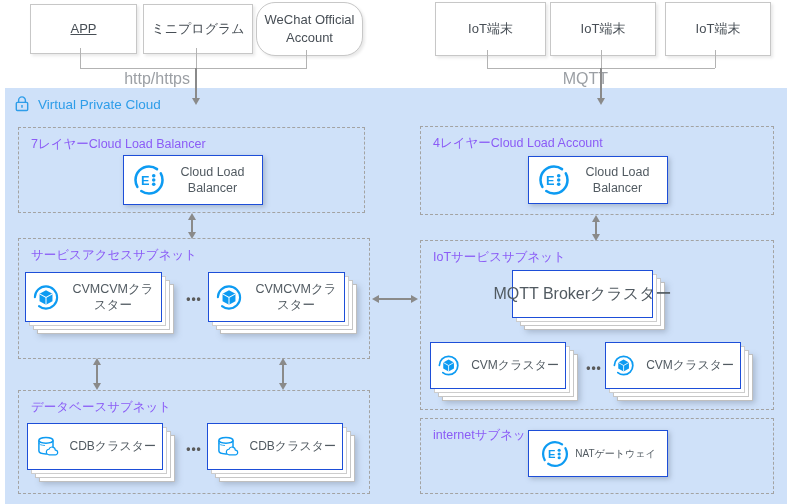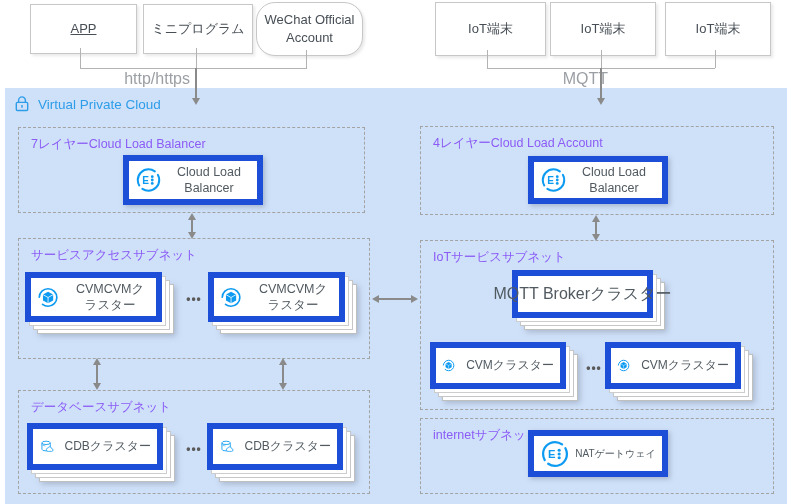--- a/index.html
+++ b/index.html
@@ -14,21 +14,21 @@
   .cline{position:absolute;background:#b3b3b3;}
   .proto-label{position:absolute;font-size:16px;color:#9b9fa4;text-align:right;}
   
   .vpc{position:absolute;left:5px;top:88px;width:782px;height:416px;background:#cfe1f9;}
   .vpc-header{position:absolute;left:14px;top:95px;display:flex;align-items:center;gap:8px;}
   .vpc-title{font-size:13.5px;color:#2e9de9;}
   
   .zone{position:absolute;border:1px dashed #a3a3a3;}
   .zone-label{position:absolute;left:12px;top:8px;font-size:12.5px;color:#8b5cf6;white-space:nowrap;}
   
-  .node{position:absolute;background:#fff;border:6px solid #1d4ed8;
+  .node{position:absolute;background:#fff;border:1px solid #1d4ed8;
         box-shadow:2px 2px 5px rgba(90,100,120,.35);
         display:flex;align-items:center;justify-content:center;gap:5px;
         font-size:12.5px;color:#515a61;text-align:center;line-height:1.3;padding:0 6px;box-sizing:border-box;}
   .node.stacked{box-shadow:
         4px 4px 0 -1px #fff, 4px 4px 0 0 #cdcdcd,
         8px 8px 0 -1px #fff, 8px 8px 0 0 #c6c6c6,
         12px 12px 0 -1px #fff, 12px 12px 0 0 #bfbfbf,
         14px 14px 6px rgba(90,100,120,.35); gap: 11px;}
   .node .txt{display:block;}
   .wrap-80{max-width:84px;}

